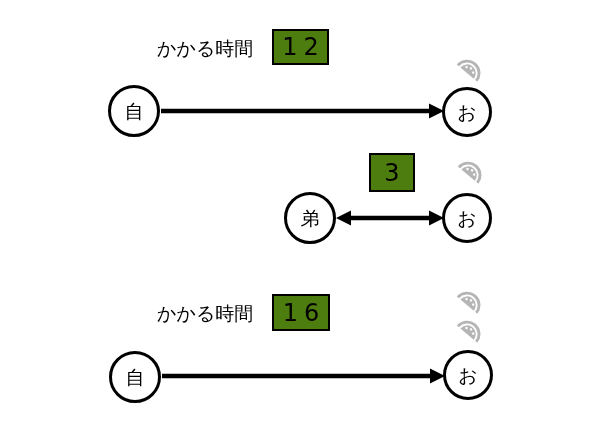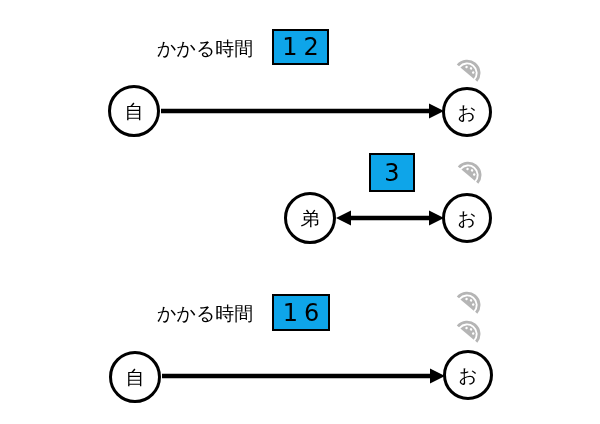--- a/index.html
+++ b/index.html
@@ -19,21 +19,21 @@
   .abs { position: absolute; }
   .time-label {
     font-size: 19px;
     line-height: 19px;
     white-space: nowrap;
     color: #000000;
     text-align: center;
   }
   .value-box {
     border: 2.5px solid #000000;
-    background: #0ea5e9;
+    background: #4d7c0f;
     display: flex;
     align-items: center;
     justify-content: center;
     box-sizing: border-box;
   }
   .value-box .digits {
     font-size: 24px;
     line-height: 24px;
     letter-spacing: 6px;
     padding-left: 6px;

